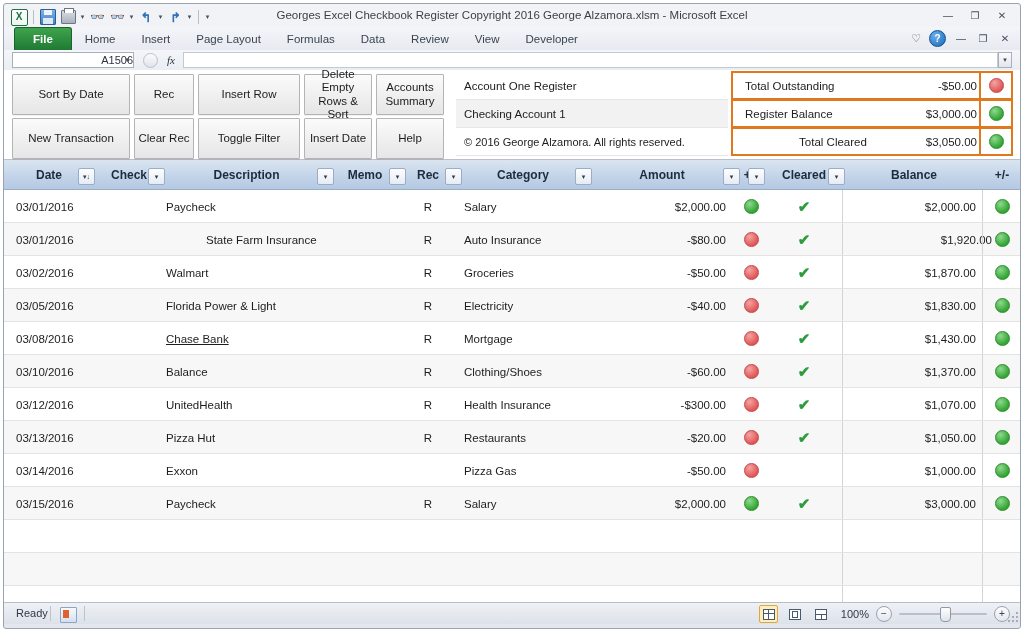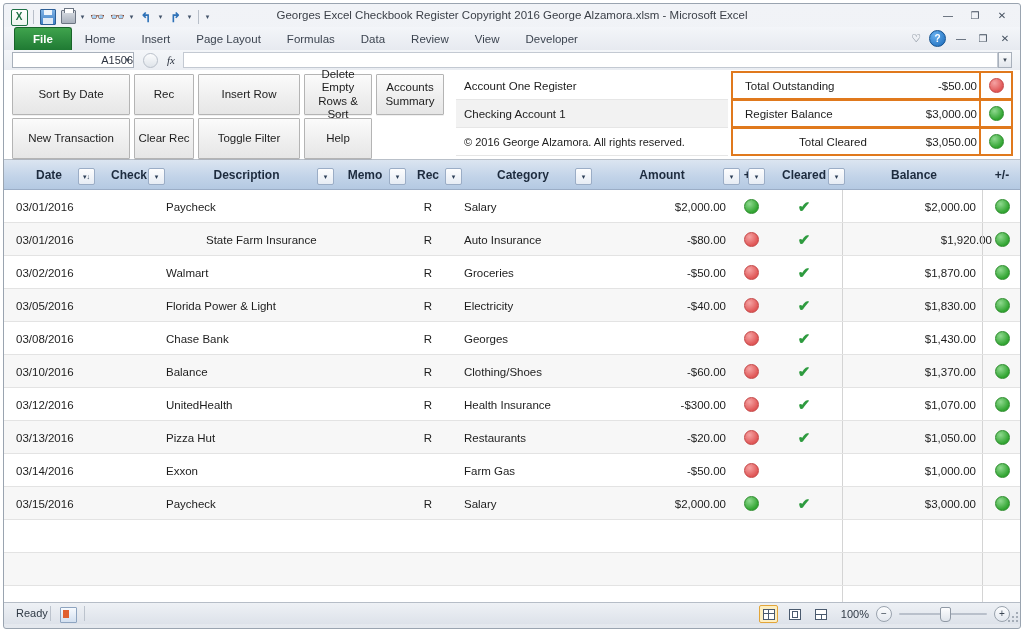--- a/index.html
+++ b/index.html
@@ -328,20 +328,21 @@
   <div class="panel">
     <div class="btn-grid">
       <div class="mbtn">Sort By Date</div>
       <div class="mbtn">Rec</div>
       <div class="mbtn">Insert Row</div>
       <div class="mbtn">Delete Empty Rows &amp; Sort</div>
       <div class="mbtn">Accounts Summary</div>
       <div class="mbtn">New Transaction</div>
       <div class="mbtn">Clear Rec</div>
       <div class="mbtn">Toggle Filter</div>
+      <div class="mbtn">Insert Date</div>
       <div class="mbtn">Help</div>
     </div>
 
     <div class="acctblock">
       <div class="acctrow">Account One Register</div>
       <div class="acctrow alt">Checking Account 1</div>
       <div class="acctrow copy">© 2016 George Alzamora.  All rights reserved.</div>
     </div>
 
     <div class="sumblock">
@@ -500,24 +501,24 @@
         <div class="cell r" style="left: 840px; width: 140px; padding-right: 8px;">$1,830.00</div>
         <div class="cell c" style="left: 980px; width: 36px;">
           <span class="dot green"></span>
         </div>
         <span class="vline" style="left: 838px;"></span>
         <span class="vline" style="left: 978px;"></span>
       </div>
       <div class="row">
         <div class="cell l" style="left: 0px; width: 90px; padding-left: 12px;">03/08/2016</div>
         <div class="cell c" style="left: 90px; width: 70px;"></div>
-        <div class="cell l" style="left: 160px; width: 170px; padding-left: 2px;">Chase Bank</div>
-        <div class="cell l" style="left: 330px; width: 62px; padding-left: 2px;"></div>
-        <div class="cell c" style="left: 400px; width: 48px;">R</div>
-        <div class="cell l" style="left: 458px; width: 130px; padding-left: 2px;">Georges</div>
+        <div class="cell l" style="left: 160px; width: 170px; padding-left: 2px; text-decoration: underline;">Chase Bank</div>
+        <div class="cell l" style="left: 330px; width: 62px; padding-left: 2px;"></div>
+        <div class="cell c" style="left: 400px; width: 48px;">R</div>
+        <div class="cell l" style="left: 458px; width: 130px; padding-left: 2px;">Mortgage</div>
         <div class="cell c" style="left: 732px; width: 30px;">
           <span class="dot red"></span>
         </div>
         <div class="cell c" style="left: 762px; width: 76px;">
           <span class="check">✔</span>
         </div>
         <div class="cell r" style="left: 840px; width: 140px; padding-right: 8px;">$1,430.00</div>
         <div class="cell c" style="left: 980px; width: 36px;">
           <span class="dot green"></span>
         </div>
@@ -586,21 +587,21 @@
         </div>
         <span class="vline" style="left: 838px;"></span>
         <span class="vline" style="left: 978px;"></span>
       </div>
       <div class="row">
         <div class="cell l" style="left: 0px; width: 90px; padding-left: 12px;">03/14/2016</div>
         <div class="cell c" style="left: 90px; width: 70px;"></div>
         <div class="cell l" style="left: 160px; width: 170px; padding-left: 2px;">Exxon</div>
         <div class="cell l" style="left: 330px; width: 62px; padding-left: 2px;"></div>
         <div class="cell c" style="left: 400px; width: 48px;"></div>
-        <div class="cell l" style="left: 458px; width: 130px; padding-left: 2px;">Farm Gas</div>
+        <div class="cell l" style="left: 458px; width: 130px; padding-left: 2px;">Pizza Gas</div>
         <div class="cell r" style="left: 588px; width: 140px; padding-right: 6px;">-$50.00</div>
         <div class="cell c" style="left: 732px; width: 30px;">
           <span class="dot red"></span>
         </div>
         <div class="cell c" style="left: 762px; width: 76px;"></div>
         <div class="cell r" style="left: 840px; width: 140px; padding-right: 8px;">$1,000.00</div>
         <div class="cell c" style="left: 980px; width: 36px;">
           <span class="dot green"></span>
         </div>
         <span class="vline" style="left: 838px;"></span>

